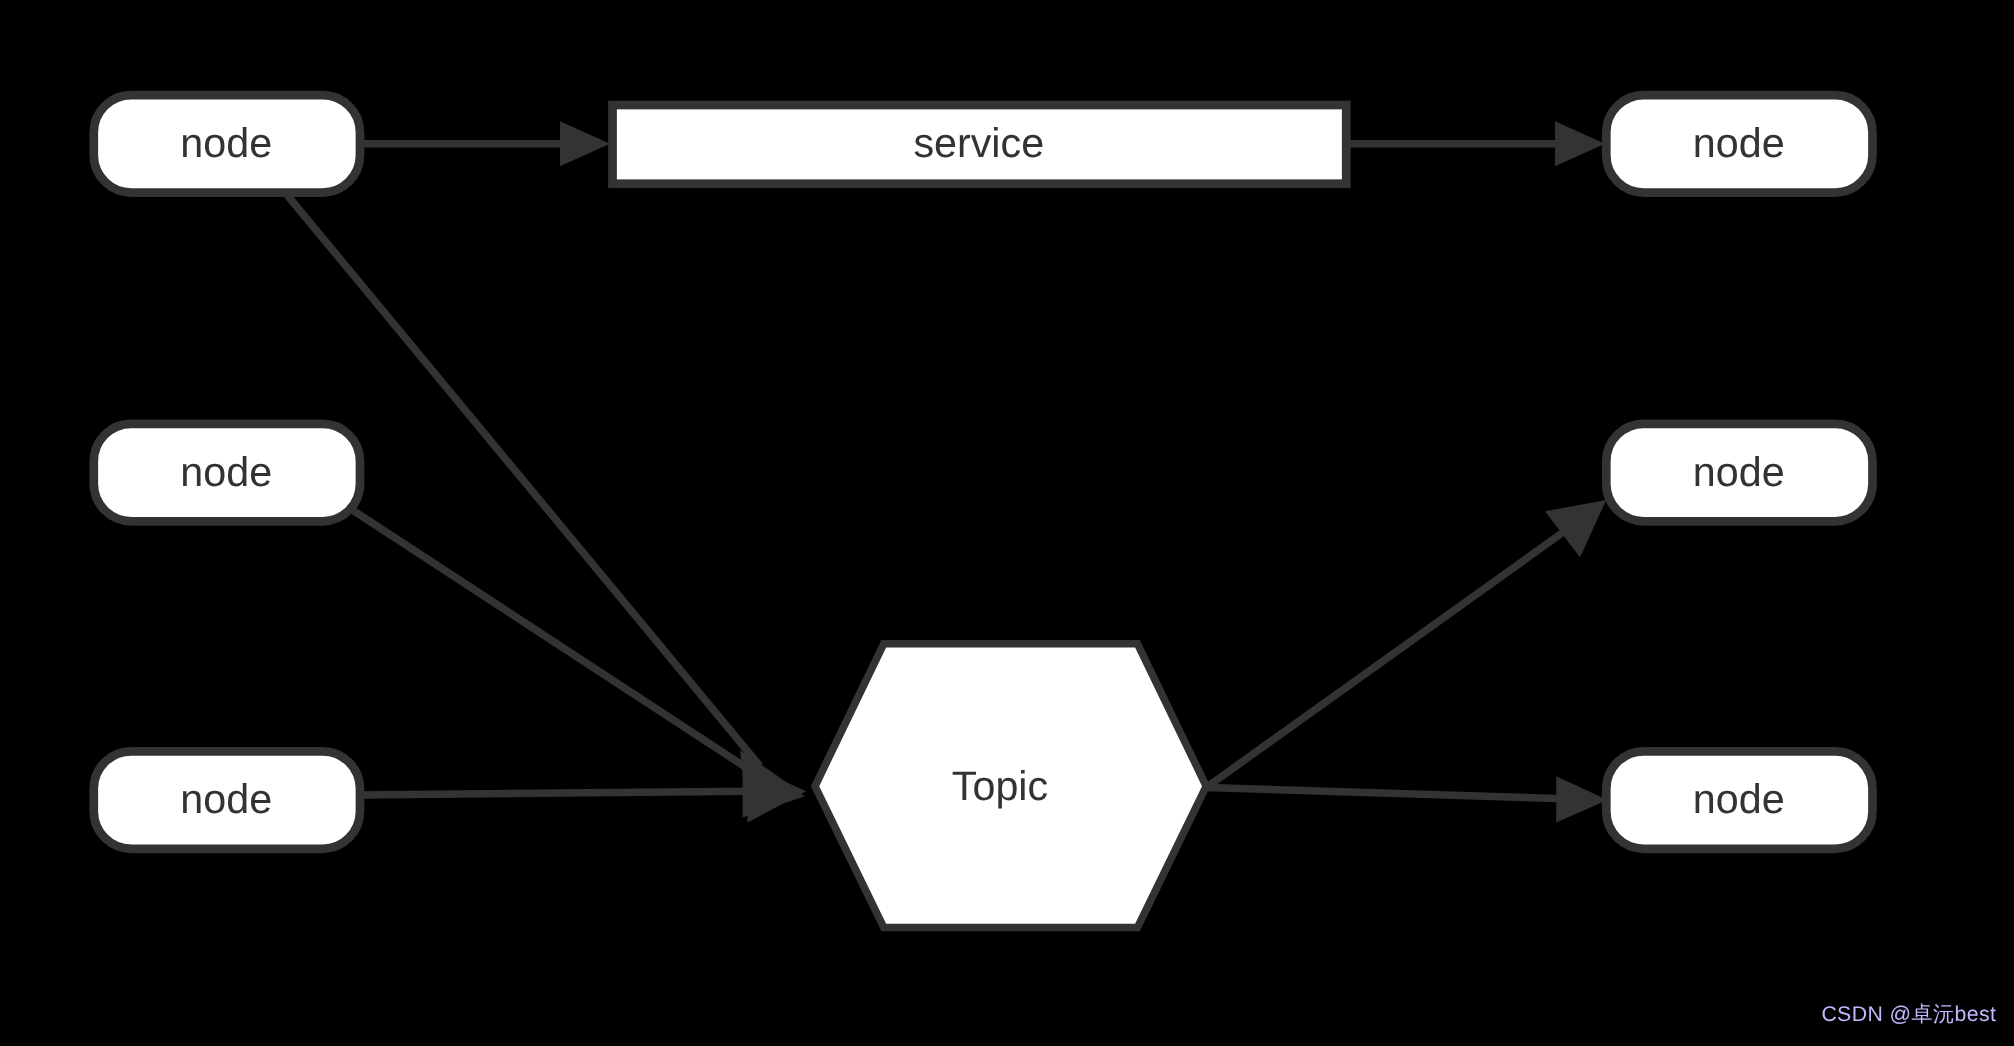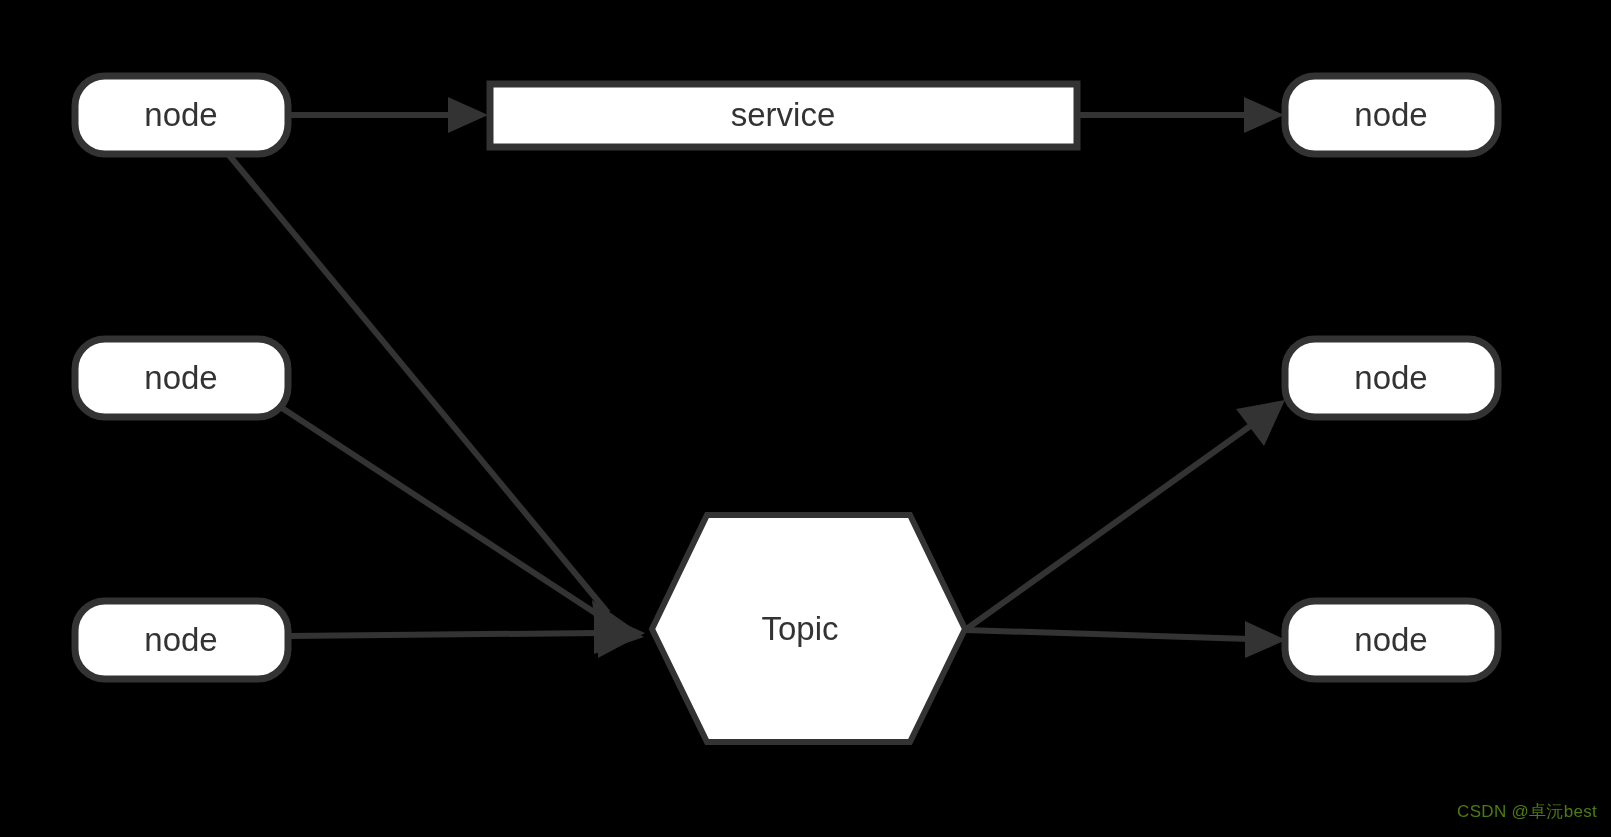--- a/index.html
+++ b/index.html
@@ -54,21 +54,21 @@
     fill: none;
   }
   .arrow-head {
     fill: #333333;
     stroke: none;
   }
   .watermark {
     position: absolute;
     right: 14px;
     bottom: 14px;
-    color: #4d7c0f;
+    color: #c4b5fd;
     font-size: 17px;
     font-family: "Liberation Sans", sans-serif;
     letter-spacing: 0.3px;
     white-space: nowrap;
     margin-top: 36px;
   }
 </style>
 </head>
 <body>
 

